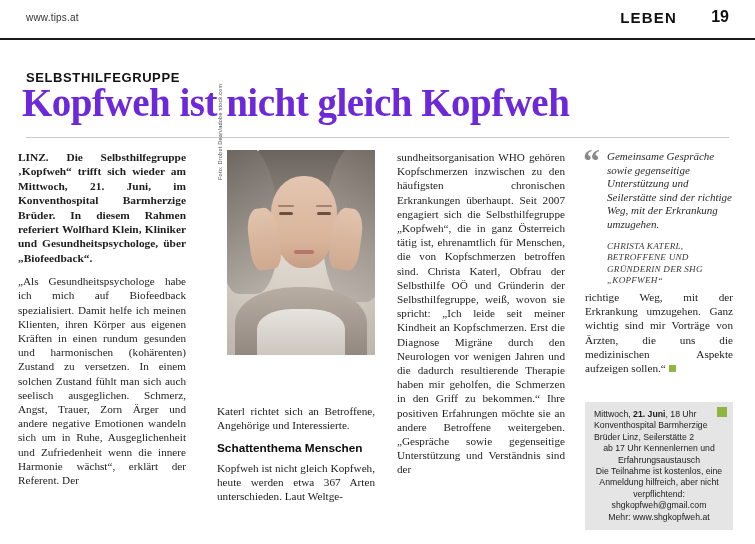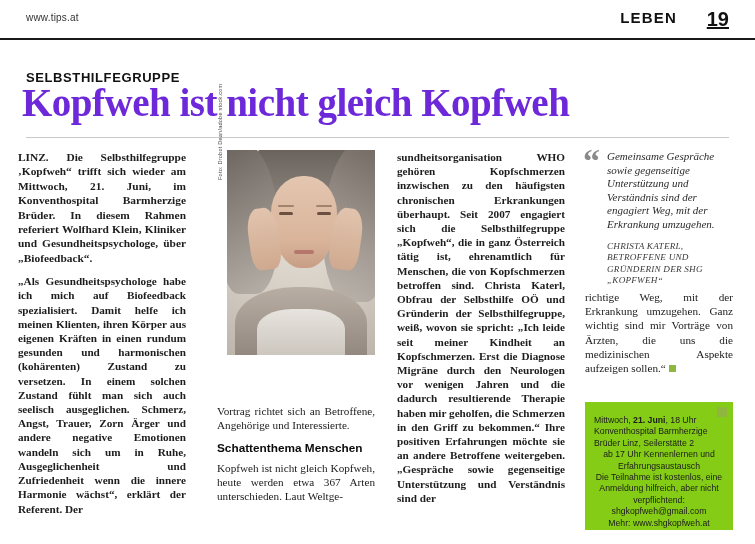--- a/index.html
+++ b/index.html
@@ -41,23 +41,22 @@
     font-weight: bold;
     font-size: 15px;
     letter-spacing: 1.2px;
     color: #111;
   }
   .masthead .pagenum {
     position: absolute;
     right: 26px; top: 8px;
     font-family: "Liberation Sans", sans-serif;
     font-weight: bold;
-    font-size: 20px;
+    font-size: 16px;
     color: #111;
-    text-decoration: underline;
   }
 
   
   .kicker {
     position: absolute;
     left: 26px; top: 70px;
     font-family: "Liberation Sans", sans-serif;
     font-weight: bold;
     font-size: 13px;
     letter-spacing: 0.6px;
@@ -86,21 +85,21 @@
   
   .col {
     position: absolute;
     top: 150px;
     font-size: 11.2px;
     line-height: 14.2px;
     text-align: justify;
     hyphens: auto;
     color: #1d1d1d;
   }
-  .col p { margin: 0 0 9px 0; font-weight: bold; }
+  .col p { margin: 0 0 9px 0; }
 
   #col1 { left: 18px;  width: 168px; }
   #col3 { left: 397px; width: 168px; }
   #col1 .intro {
     font-weight: bold;
     font-size: 11.4px;
     line-height: 14.4px;
   }
 
   .subhead {
@@ -279,23 +278,23 @@
     margin-left: 3px;
     vertical-align: 0px;
   }
 
   
   .infobox {
     position: absolute;
     left: 585px; top: 402px;
     width: 148px;
     height: 128px;
-    background: #84cc16;
+    background: #e5e5e5;
     box-sizing: border-box;
-    padding: 13px 9px 8px 9px;
+    padding: 7px 9px 8px 9px;
   }
   .infobox .badge {
     position: absolute;
     right: 6px; top: 5px;
     width: 10px; height: 10px;
     background: #8fb63f;
   }
   .infobox .line {
     font-family: "Liberation Sans", sans-serif;
     font-size: 8.7px;
@@ -340,32 +339,32 @@
       <div class="eye-r"></div>
       <div class="mouth"></div>
       <div class="hand-l"></div>
       <div class="hand-r"></div>
     </div>
     <div class="photo-credit">Foto: Drobot Dean/adobe stock.com</div>
   </div>
 
 
   <div id="col2-text">
-    <p>Vortrag richtet sich an Betroffene, Angehörige und Interessierte.</p>
+    <p>Katerl richtet sich an Betroffene, Angehörige und Interessierte.</p>
     <div class="subhead">Schattenthema Menschen</div>
     <p>Kopfweh ist nicht gleich Kopfweh, heute werden etwa 367 Arten unterschieden. Laut Weltge-</p>
   </div>
 
   <div class="col" id="col3">
     <p>sundheitsorganisation WHO gehören Kopfschmerzen inzwischen zu den häufigsten chronischen Erkrankungen überhaupt. Seit 2007 engagiert sich die Selbsthilfegruppe „Kopfweh“, die in ganz Österreich tätig ist, ehrenamtlich für Menschen, die von Kopfschmerzen betroffen sind. Christa Katerl, Obfrau der Selbsthilfe OÖ und Gründerin der Selbsthilfegruppe, weiß, wovon sie spricht: „Ich leide seit meiner Kindheit an Kopfschmerzen. Erst die Diagnose Migräne durch den Neurologen vor wenigen Jahren und die dadurch resultierende Therapie haben mir geholfen, die Schmerzen in den Griff zu bekommen.“ Ihre positiven Erfahrungen möchte sie an andere Betroffene weitergeben. „Gespräche sowie gegenseitige Unterstützung und Verständnis sind der</p>
   </div>
 
   <div class="pullquote">
     <div class="qmark">“</div>
-    <div class="qtext">Gemeinsame Gespräche sowie gegenseitige Unterstützung und Verständnis sind der engagiert Weg, mit der Erkrankung umzugehen.</div>
+    <div class="qtext">Gemeinsame Gespräche sowie gegenseitige Unterstützung und Seilerstätte sind der richtige Weg, mit der Erkrankung umzugehen.</div>
     <div class="qattr">CHRISTA KATERL, BETROFFENE UND GRÜNDERIN DER SHG „KOPFWEH“</div>
   </div>
 
   <div id="col4-text">
     <p><span>richtige Weg, mit der Erkrankung umzugehen. Ganz wichtig sind mir Vorträge von Ärzten, die uns die medizinischen Aspekte aufzeigen sollen.“</span><span class="endmark"></span></p>
   </div>
 
   <div class="infobox">
     <div class="badge"></div>
     <div class="line"><span>Mittwoch, </span><b>21. Juni</b><span>, 18 Uhr</span></div>

